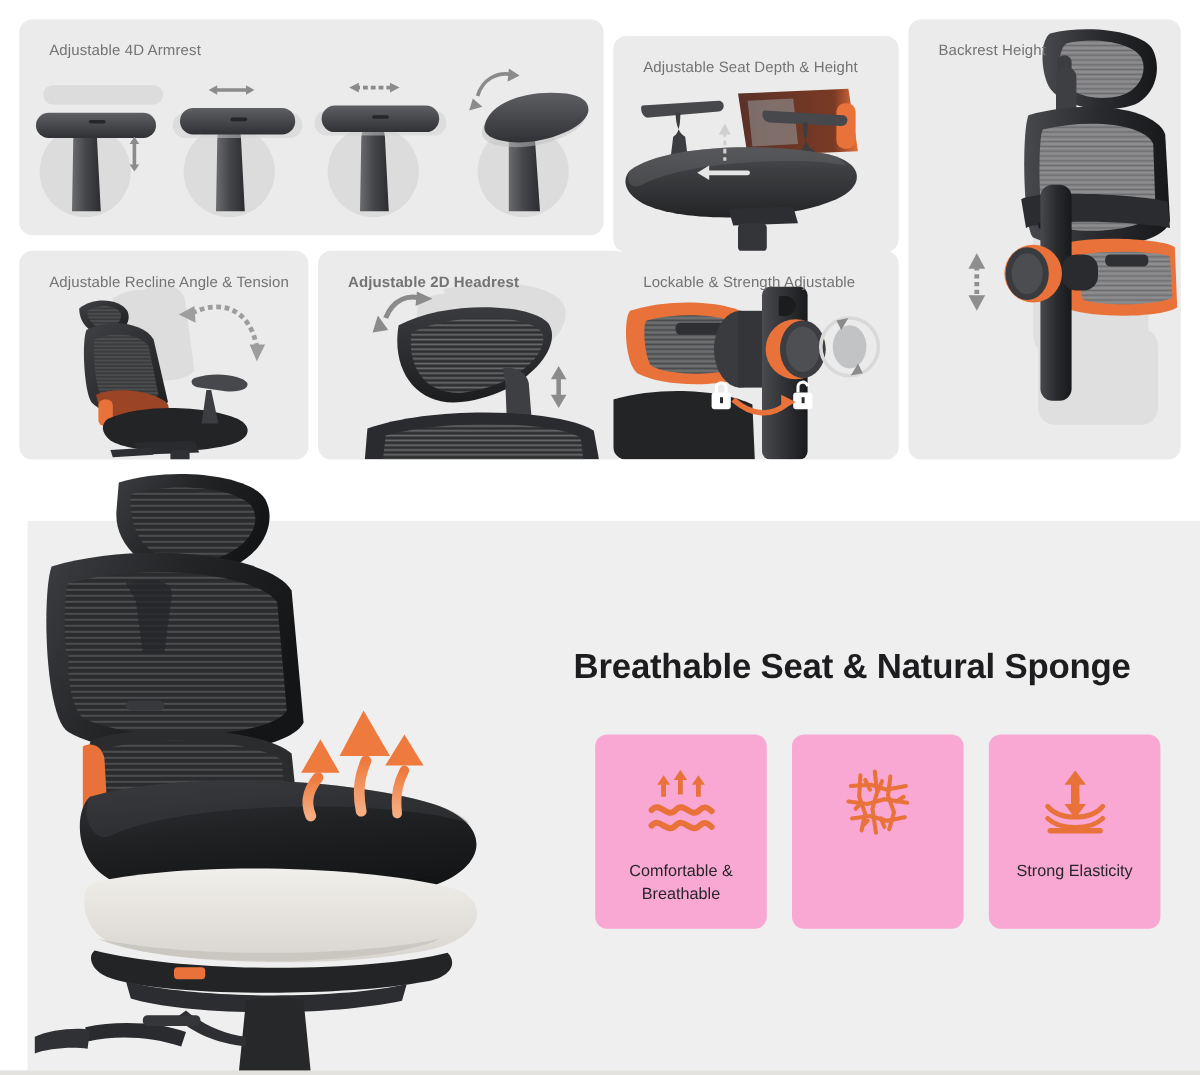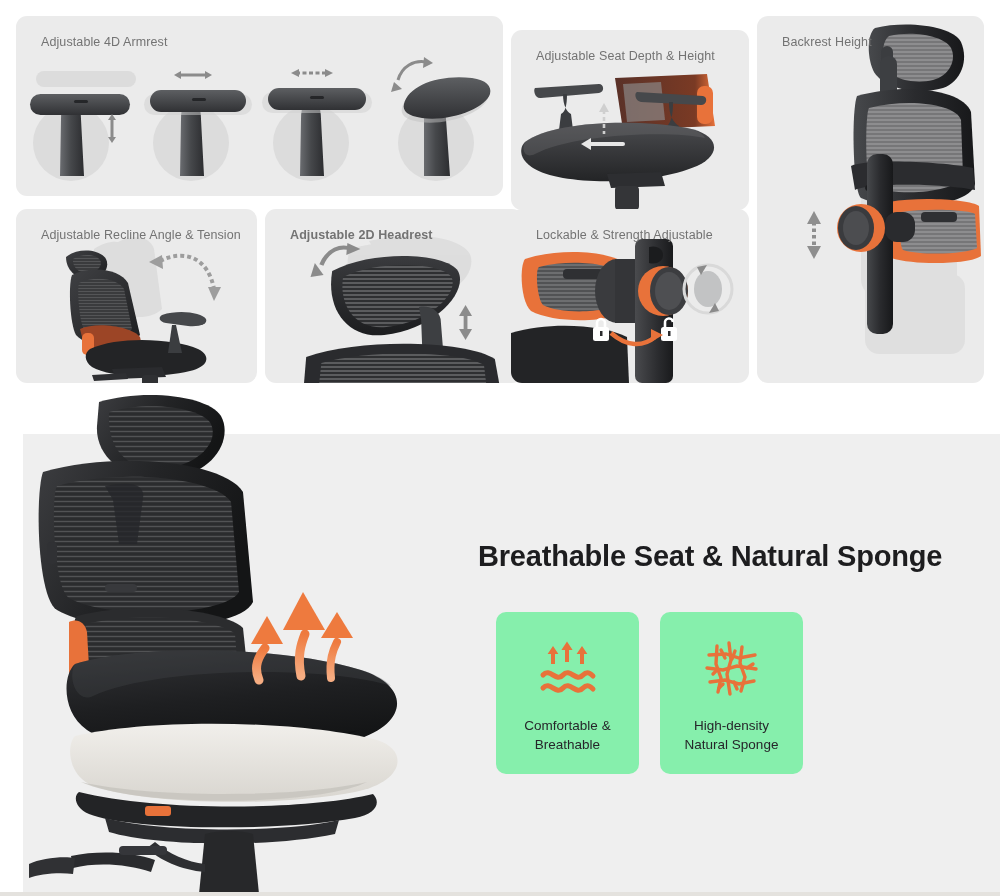--- a/index.html
+++ b/index.html
@@ -62,21 +62,21 @@
   }
 
   .cards {
     position: absolute;
     left: 473px; top: 178px;
     display: flex;
     gap: 21px;
   }
   .fcard {
     width: 143px; height: 162px;
-    background: #86efac;
+    background: #f9a8d4;
     border-radius: 10px;
     display: flex;
     flex-direction: column;
     align-items: center;
   }
   .fcard .icon-wrap {
     margin-top: 26px;
     width: 62px; height: 62px;
     display: flex; align-items: center; justify-content: center;
   }
@@ -555,24 +555,38 @@
               <path d="M9 44 L24 42 L38 46 L53 43"></path>
               <path d="M20 12 L24 20"></path>
               <path d="M34 13 L31 21"></path>
               <path d="M46 30 L52 26"></path>
               <path d="M12 36 L17 31"></path>
               <path d="M33 44 L36 51"></path>
               <path d="M22 46 L18 50"></path>
             </g>
           </svg>
         </div>
+      </div>
+
+      <div class="fcard">
+        <div class="icon-wrap">
+          <svg viewBox="0 0 62 62">
+            <g fill="#e8723a">
+              <path d="M31 4 L40 16 H34.5 V30 H27.5 V16 H22 Z"></path>
+              <path d="M31 44 L40 32 H34.5 V26 H27.5 V32 H22 Z"></path>
+            </g>
+            <g fill="none" stroke="#e8723a" stroke-width="4" stroke-linecap="round">
+              <path d="M8 34 C18 46 44 46 54 34"></path>
+              <path d="M8 44 C18 54 44 54 54 44"></path>
+            </g>
+            <rect x="8" y="52" width="46" height="4.5" rx="2.2" fill="#e8723a"></rect>
+          </svg>
+        </div>
         <div class="ftitle">
-          <span>High-density</span><br>
-          <span>Natural Sponge</span>
+          <span>Strong Elasticity</span>
         </div>
       </div>
 
-
     </div>
   </div>
 
   <div class="bottom-strip"></div>
 </div>
 
 </body></html>

